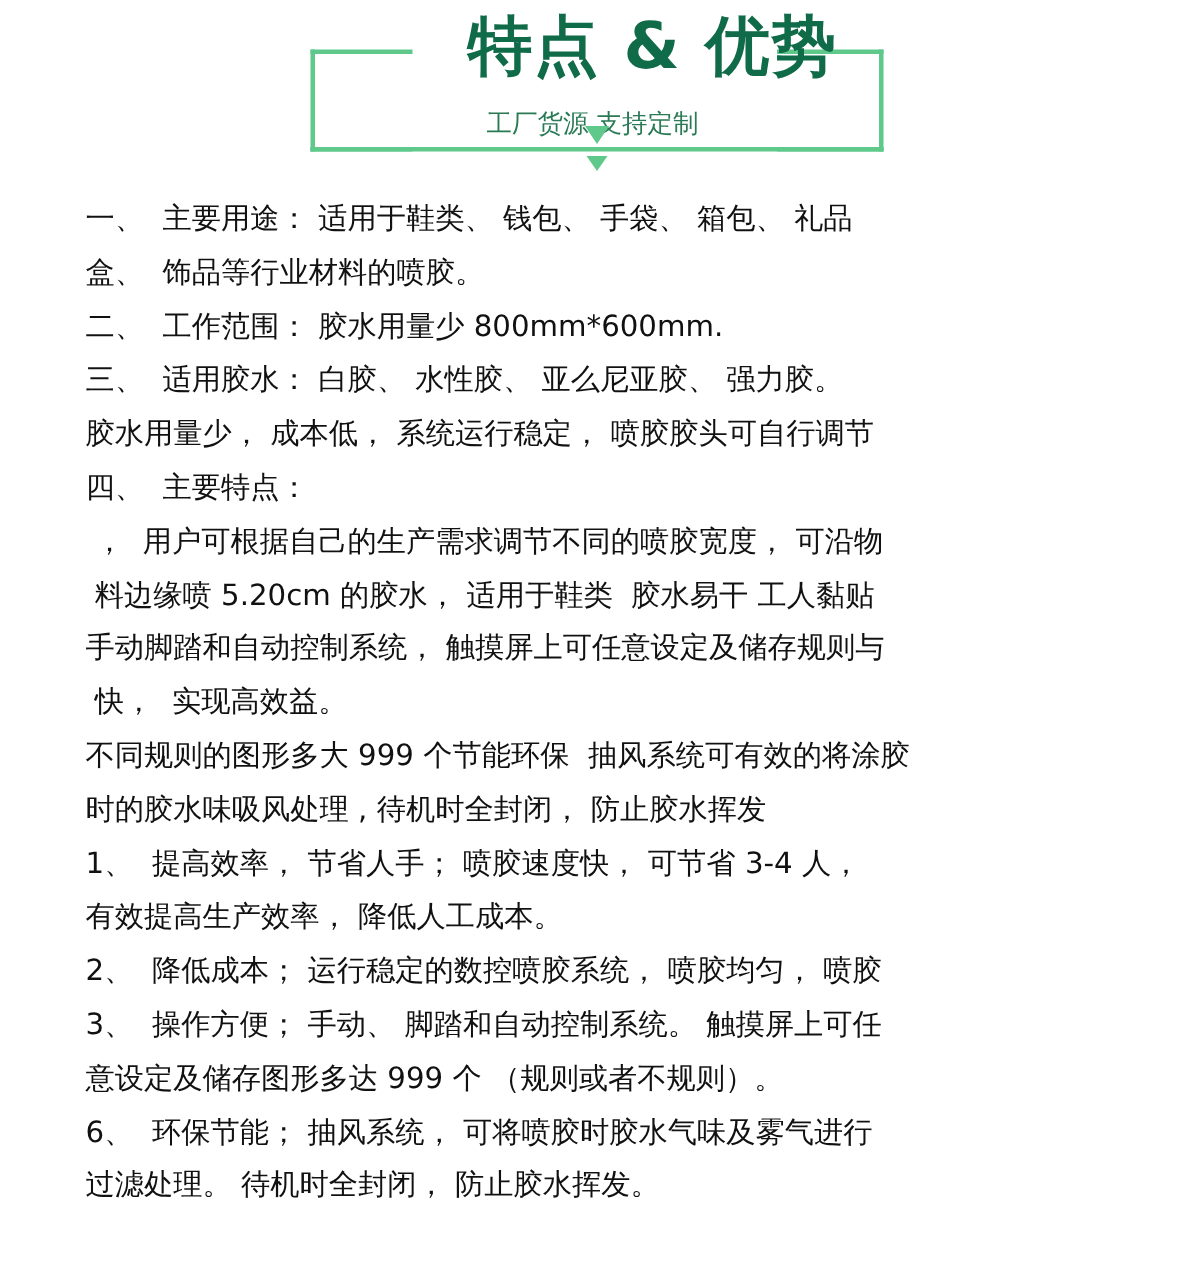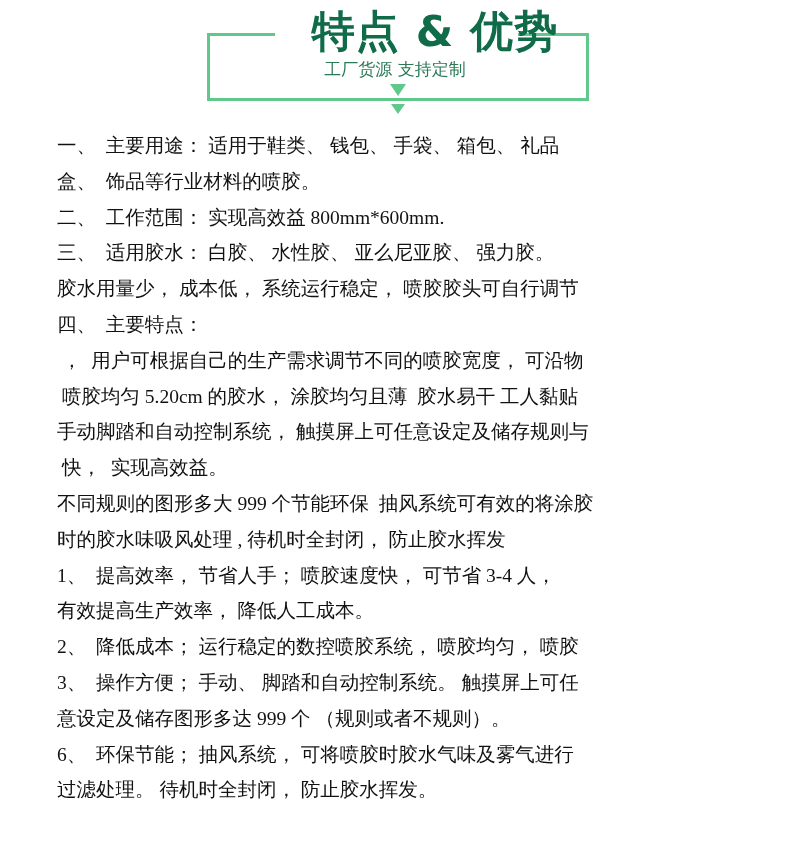--- a/index.html
+++ b/index.html
@@ -6,51 +6,51 @@
   body { width: 790px; height: 854px; position: relative; overflow: hidden;
          font-family: "DejaVu Sans", "Liberation Sans", sans-serif; color: #111; }
   .header { position: absolute; left: 0; top: 0; width: 790px; height: 120px; }
   .frame-left { position: absolute; left: 207px; top: 33px; width: 68px; height: 68px;
                 border-left: 3px solid #5ec98a; border-top: 3px solid #5ec98a; border-bottom: 3px solid #5ec98a; box-sizing: border-box; }
   .frame-right { position: absolute; left: 518px; top: 33px; width: 71px; height: 68px;
                  border-right: 3px solid #5ec98a; border-top: 3px solid #5ec98a; border-bottom: 3px solid #5ec98a; box-sizing: border-box; }
   .frame-bottom { position: absolute; left: 207px; top: 98px; width: 382px; height: 3px; background: #5ec98a; }
   .title { position: absolute; left: 0; width: 790px; top: 5px; text-align: center;
            font-size: 43px; font-weight: bold; color: #0f6b48; letter-spacing: 1px; line-height: 52px; margin-left: 40px; }
-  .subtitle { position: absolute; left: 0; width: 790px; top: 58px; text-align: center;
+  .subtitle { position: absolute; left: 0; width: 790px; top: 72px; text-align: center;
               font-size: 17px; color: #2a7a55; line-height: 22px; }
   .tri { position: absolute; width: 0; height: 0; border-left: 8px solid transparent; border-right: 8px solid transparent;
          border-top: 12px solid #5ec98a; }
   .tri1 { left: 390px; top: 84px; }
   .tri2 { left: 391px; top: 104px; border-left-width: 7px; border-right-width: 7px; border-top-width: 10px; }
-  .content { position: absolute; left: 57px; top: 128px; width: 680px; font-family: Liberation Serif, serif; }
+  .content { position: absolute; left: 57px; top: 128px; width: 680px; }
   .line { font-size: 19.5px; line-height: 35.8px; height: 35.8px; white-space: pre; color: #111; }
 </style>
 </head>
 <body>
 
 <div class="header">
   <div class="frame-left"></div>
   <div class="frame-right"></div>
   <div class="frame-bottom"></div>
   <div class="title">特点 &amp; 优势</div>
   <div class="subtitle">工厂货源 支持定制</div>
   <div class="tri tri1"></div>
   <div class="tri tri2"></div>
 </div>
 
 <div class="content">
   <div class="line">一、  主要用途： 适用于鞋类、 钱包、 手袋、 箱包、 礼品</div>
   <div class="line">盒、  饰品等行业材料的喷胶。</div>
-  <div class="line">二、  工作范围： 实现高效益 800mm*600mm.</div>
+  <div class="line">二、  工作范围： 胶水用量少 800mm*600mm.</div>
   <div class="line">三、  适用胶水： 白胶、 水性胶、 亚么尼亚胶、 强力胶。</div>
   <div class="line">胶水用量少， 成本低， 系统运行稳定， 喷胶胶头可自行调节</div>
   <div class="line">四、  主要特点：</div>
   <div class="line"> ，  用户可根据自己的生产需求调节不同的喷胶宽度， 可沿物</div>
-  <div class="line"> 喷胶均匀 5.20cm 的胶水， 涂胶均匀且薄  胶水易干 工人黏贴</div>
+  <div class="line"> 料边缘喷 5.20cm 的胶水， 适用于鞋类  胶水易干 工人黏贴</div>
   <div class="line">手动脚踏和自动控制系统， 触摸屏上可任意设定及储存规则与</div>
   <div class="line"> 快，  实现高效益。</div>
   <div class="line">不同规则的图形多大 999 个节能环保  抽风系统可有效的将涂胶</div>
   <div class="line">时的胶水味吸风处理 , 待机时全封闭， 防止胶水挥发</div>
   <div class="line">1、  提高效率， 节省人手； 喷胶速度快， 可节省 3-4 人，</div>
   <div class="line">有效提高生产效率， 降低人工成本。</div>
   <div class="line">2、  降低成本； 运行稳定的数控喷胶系统， 喷胶均匀， 喷胶</div>
   <div class="line">3、  操作方便； 手动、 脚踏和自动控制系统。 触摸屏上可任</div>
   <div class="line">意设定及储存图形多达 999 个 （规则或者不规则）。</div>
   <div class="line">6、  环保节能； 抽风系统， 可将喷胶时胶水气味及雾气进行</div>

